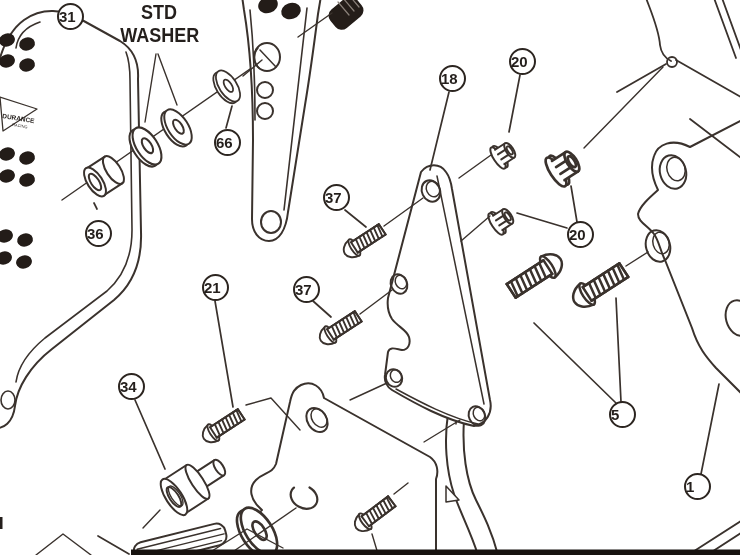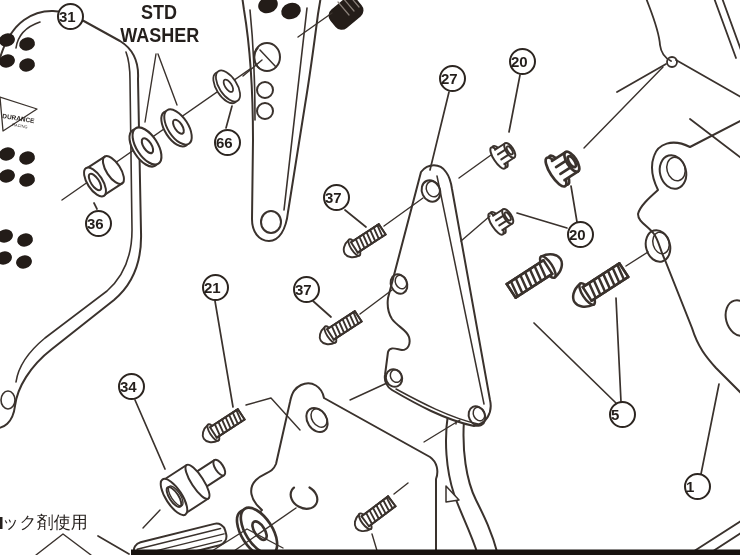--- a/index.html
+++ b/index.html
@@ -209,45 +209,44 @@
     <rect x="0" y="517" width="2.5" height="12" fill="#241f1c" stroke="none"></rect>
     <rect x="131" y="549.5" width="609" height="5.5" fill="#171310" stroke="none"></rect>
   </g>
 </svg>
 
 <div id="std-washer">
   <div>STD</div>
   <div>WASHER</div>
 </div>
 
-<div id="jp-note">ック剤使用</div>
 
 <div class="co" style="left:57px;top:3px">
       <span>31</span>
     </div>
 <div class="co" style="left:214px;top:129px">
       <span>66</span>
     </div>
-<div class="co" style="left:85px;top:210px">
+<div class="co" style="left:85px;top:220px">
       <span>36</span>
     </div>
 <div class="co" style="left:202px;top:274px">
       <span>21</span>
     </div>
 <div class="co" style="left:118px;top:373px">
       <span>34</span>
     </div>
 <div class="co" style="left:323px;top:184px">
       <span>37</span>
     </div>
 <div class="co" style="left:293px;top:276px">
       <span>37</span>
     </div>
 <div class="co" style="left:439px;top:65px">
-      <span>27</span>
+      <span>18</span>
     </div>
 <div class="co" style="left:509px;top:48px">
       <span>20</span>
     </div>
 <div class="co" style="left:567px;top:221px">
       <span>20</span>
     </div>
 <div class="co" style="left:609px;top:401px">
       <span>5</span>
     </div>

